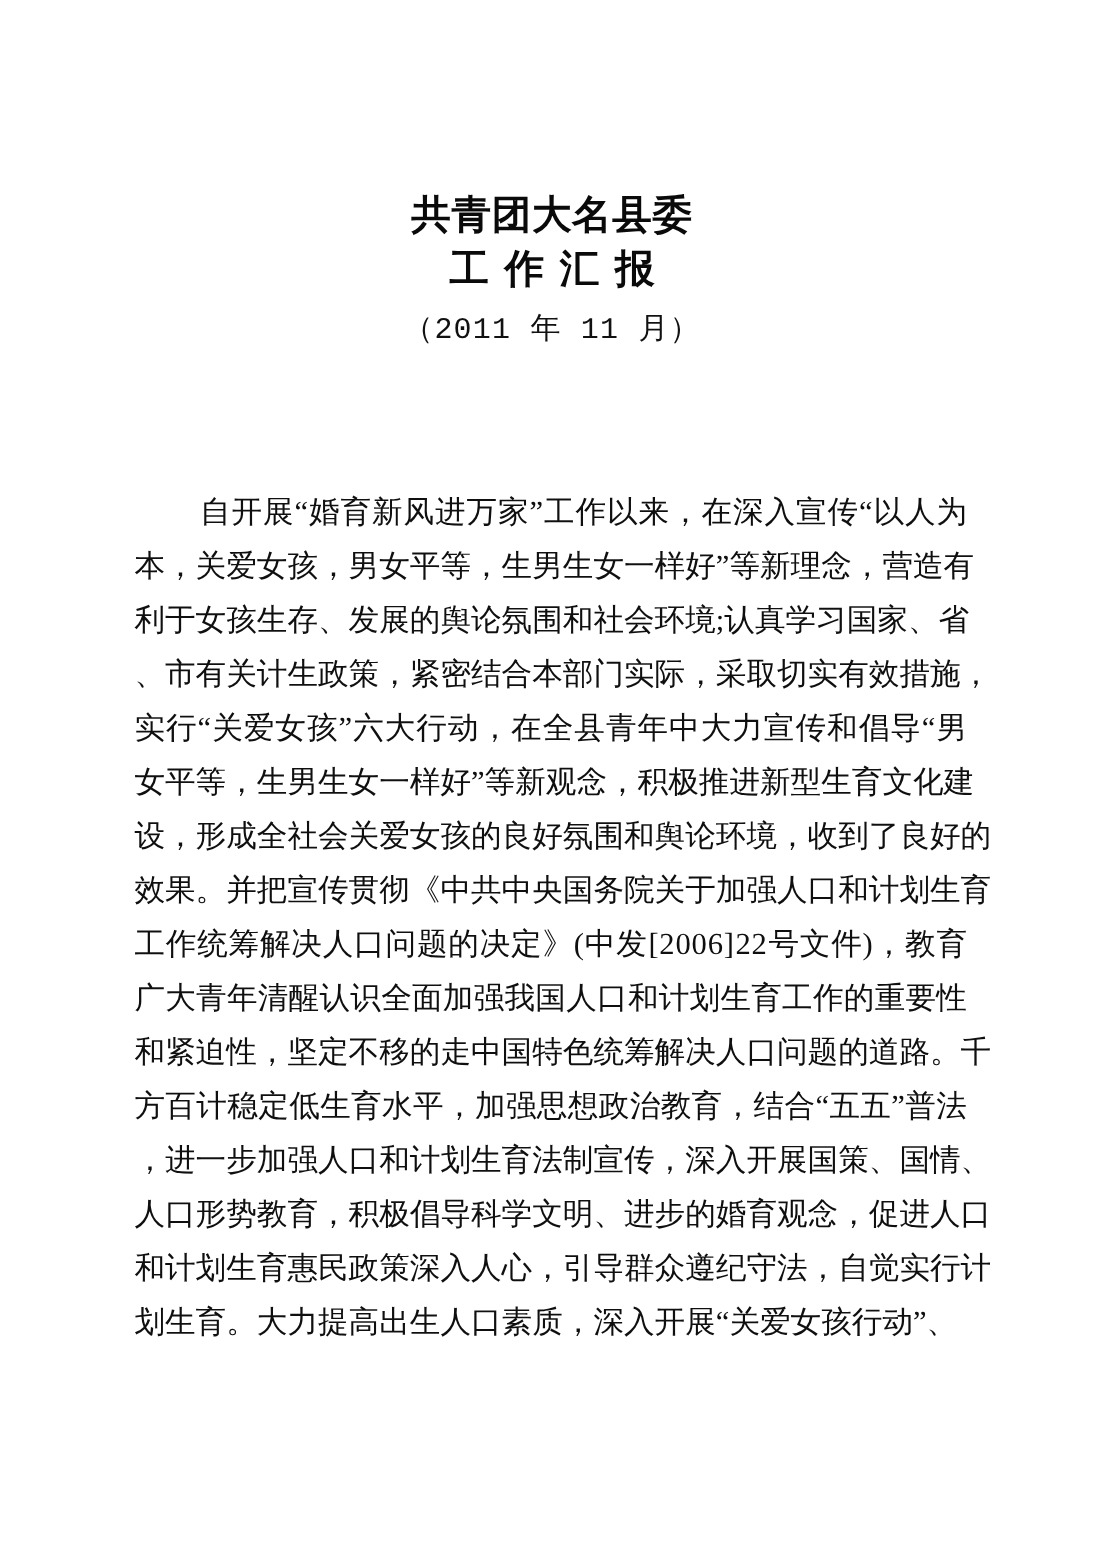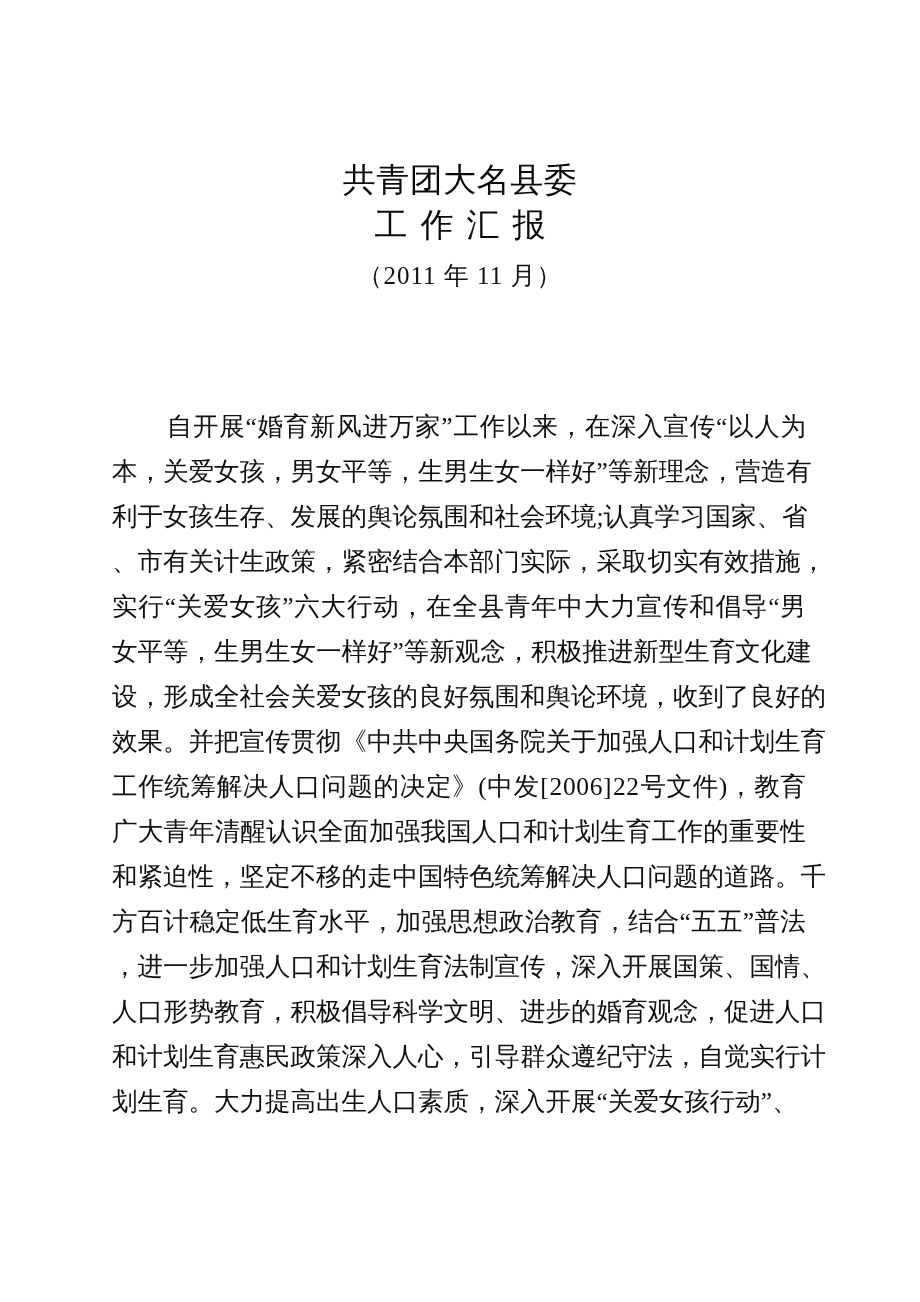--- a/index.html
+++ b/index.html
@@ -23,34 +23,34 @@
   
   .title-block {
     position: absolute;
     left: 0;
     top: 158px;
     width: 920px;
     text-align: center;
   }
   .title-line {
     font-family: "Liberation Serif", "DejaVu Serif", serif;
-    font-weight: normal;
+    font-weight: bold;
     font-size: 33px;
     line-height: 45px;
     letter-spacing: 0.5px;
     color: #0a0a0a;
     white-space: nowrap;
   }
   .title-line.spaced {
     letter-spacing: 13px;
     text-indent: 13px;
   }
   .title-date {
     margin-top: 11px;
-    font-family: Liberation Serif, serif;
+    font-family: Liberation Mono, monospace;
     font-weight: normal;
     font-size: 25px;
     line-height: 34px;
     letter-spacing: 1px;
     color: #111111;
     white-space: nowrap;
   }
 
   
   .body-block {

